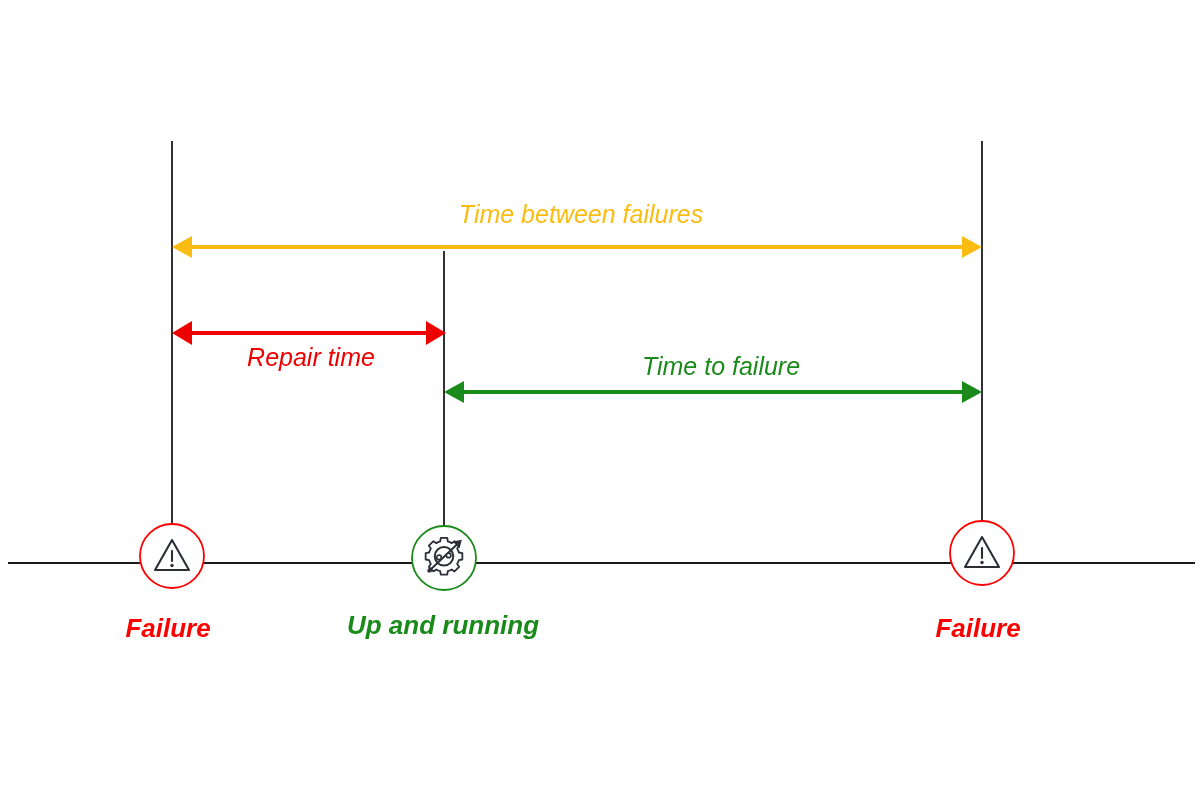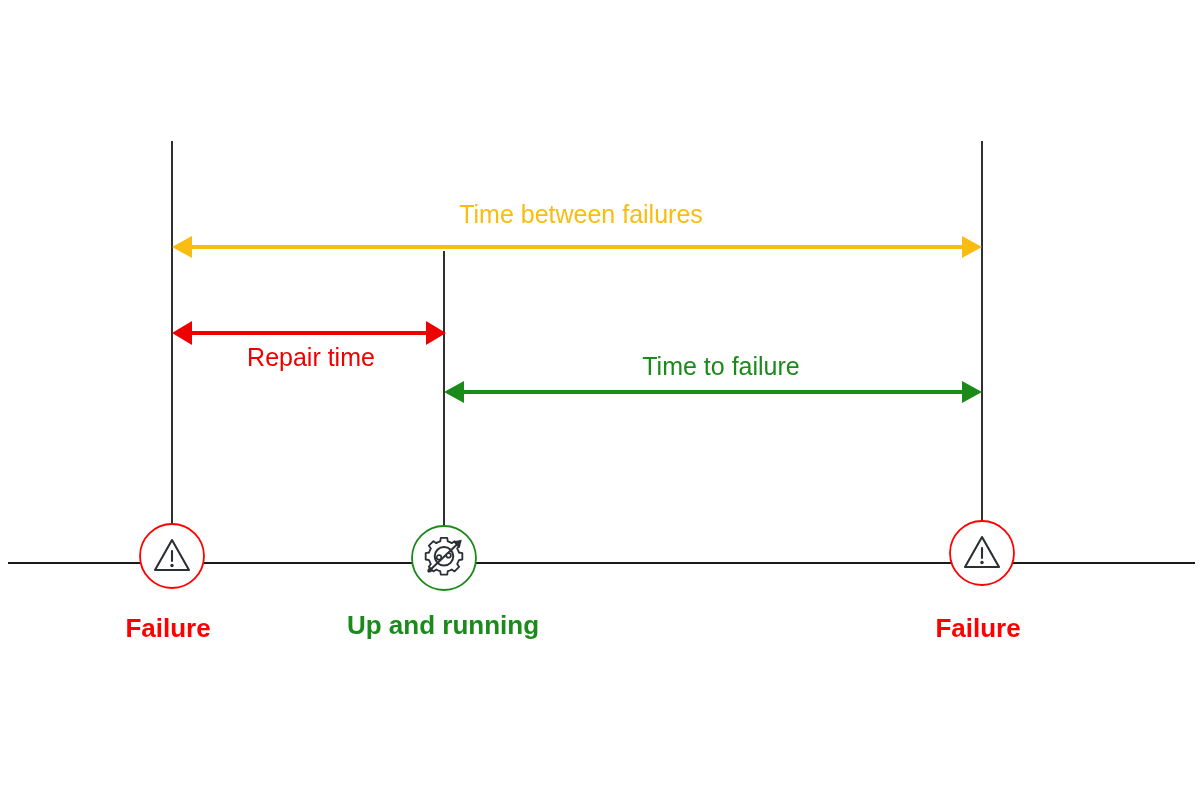--- a/index.html
+++ b/index.html
@@ -12,20 +12,21 @@
     width: 1200px;
     height: 800px;
     overflow: hidden;
     font-family: "Liberation Sans", sans-serif;
   }
   #diagram-root {
     position: relative;
     width: 1024px;
     height: 800px;
     background: #ffffff;
+    font-style: italic;
   }
   #diagram-svg {
     position: absolute;
     top: 0;
     left: 0;
     width: 1200px;
     height: 800px;
     display: block;
   }
   text {

